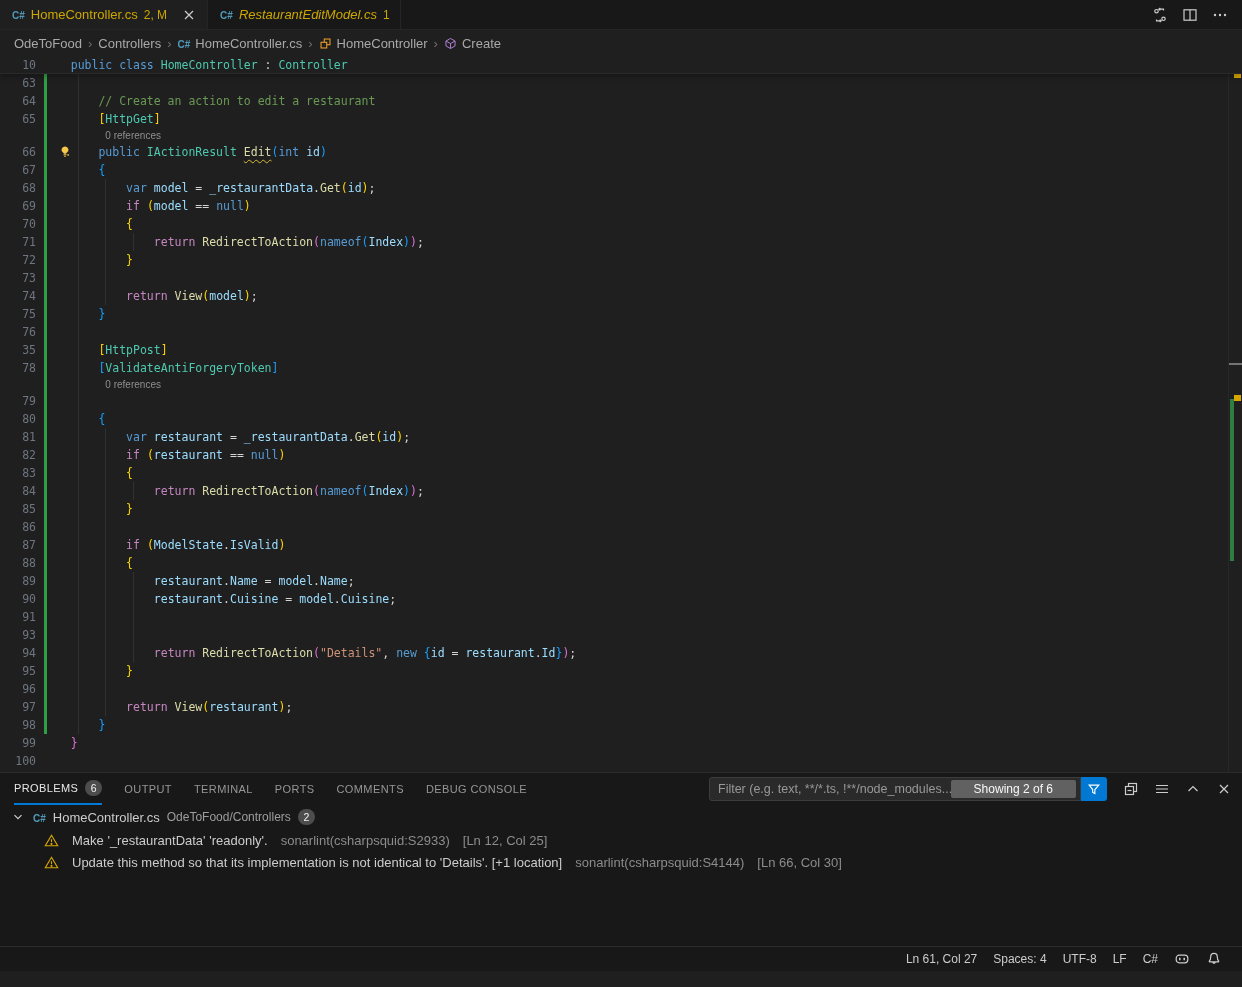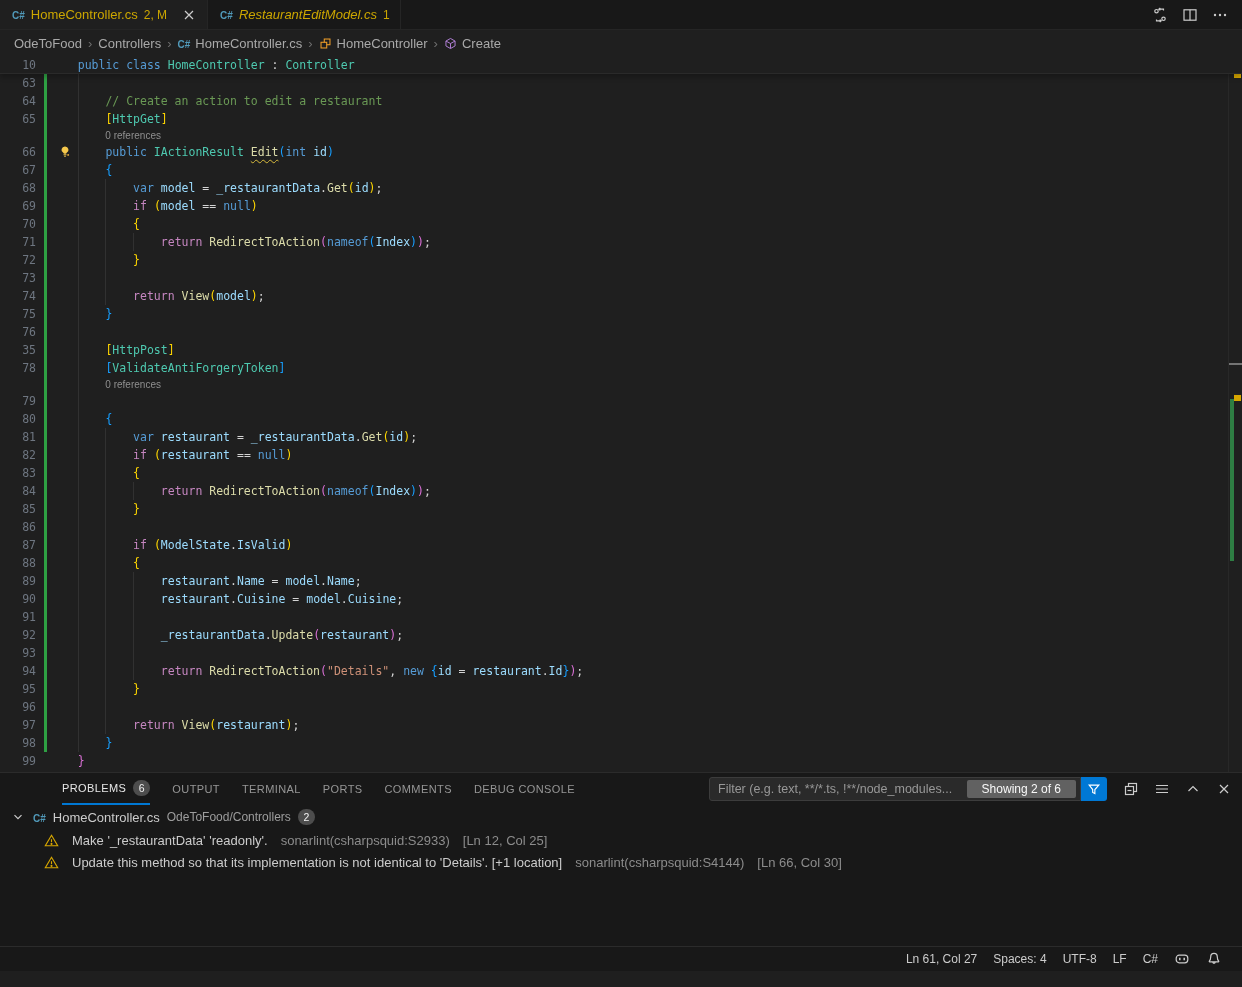--- a/index.html
+++ b/index.html
@@ -31,21 +31,21 @@
   .editor { position:relative; height:716px; background:#1f1f1f; overflow:hidden; }
   .sticky { position:relative; height:18px; border-bottom:1px solid #2a2a2a;
             box-shadow:0 3px 5px rgba(0,0,0,.25); z-index:5; background:#1f1f1f; }
   .coderows { position:relative; }
   .crow { position:relative; height:18px; }
   .crow.cl { height:15px;padding-left:8px; }
   .lnum { position:absolute; left:0; top:0; width:36px; text-align:right;
           font:11.5px/18px "DejaVu Sans Mono", monospace; color:#6e7681; }
   .chbar { position:absolute; left:44px; top:0; bottom:0; width:3px; background:#2ea043; }
   .guide { position:absolute; top:0; bottom:0; width:1px; background:#313131; }
-  .cline { position:absolute; left:50px; top:0; white-space:pre;
+  .cline { position:absolute; left:43px; top:0; white-space:pre;
            font:11.5px/18px "DejaVu Sans Mono", monospace; color:#d4d4d4; }
   .codelens { position:absolute; top:1px; font:10px/13px "Liberation Sans", sans-serif;
               color:#8f8f8f; cursor:pointer; }
   .bulb { position:absolute; left:58px; top:2px; cursor:pointer; }
   .tok-k{color:#569cd6} .tok-c{color:#c586c0} .tok-t{color:#4ec9b0}
   .tok-m{color:#dcdcaa} .tok-v{color:#9cdcfe} .tok-s{color:#ce9178}
   .tok-cm{color:#6a9955} .tok-p{color:#d4d4d4}
   .tok-b1{color:#ffd700} .tok-b2{color:#da70d6} .tok-b3{color:#179fff}
   .sq { text-decoration:underline wavy #d7ba3d 1px; text-underline-offset:3px; }
 
@@ -63,21 +63,21 @@
           display:flex; align-items:center; gap:7px; height:32px; cursor:pointer; }
   .ptab.active { color:#e7e7e7; border-bottom:2px solid #0078d4; }
   .badge { background:#4d4d4d; color:#f2f2f2; font-size:10.5px; border-radius:10px;
            min-width:17px; height:16px; display:inline-flex; align-items:center;
            justify-content:center; padding:0 5px; }
   .filterwrap { margin-left:auto; display:flex; align-items:center; }
   .filterbox { width:372px; height:24px; background:#2a2a2a; border:1px solid #3c3c3c;
                border-radius:3px 0 0 3px; display:flex; align-items:center; padding:0 4px 0 8px; }
   .filterbox .ph { color:#989898; font-size:12.5px; flex:1; white-space:nowrap; overflow:hidden; }
   .showing { background:#616161; color:#f8f8f8; font-size:12px; border-radius:2px;
-             padding:2px 15px; white-space:nowrap; }
+             padding:2px 23px; white-space:nowrap; }
   .funnelbtn { width:26px; height:24px; background:#0078d4; border-radius:0 3px 3px 0;
                display:flex; align-items:center; justify-content:center; color:#ffffff; cursor:pointer; }
   .panel-acts { display:flex; align-items:center; gap:15px; color:#cccccc; margin-left:16px; }
   .panel-acts .ic { display:flex; cursor:pointer; }
 
   .pgroup { height:24px; display:flex; align-items:center; gap:7px; padding-left:10px;
             color:#cccccc; font-size:13px; cursor:pointer; }
   .pgroup .path { color:#9d9d9d; font-size:12px; }
   .pitem { height:22px; display:flex; align-items:center; gap:13px; padding-left:44px;
            font-size:13px; color:#cccccc; cursor:pointer; white-space:nowrap; }
@@ -392,28 +392,20 @@
           <div class="guide" style="left: 105.36px;"></div>
           <div class="guide" style="left: 133.04px;"></div>
           <span class="lnum">91</span>
           <span class="cline"></span>
         </div>
         <div class="crow">
           <div class="chbar"></div>
           <div class="guide" style="left: 77.68px;"></div>
           <div class="guide" style="left: 105.36px;"></div>
           <div class="guide" style="left: 133.04px;"></div>
-          <span class="lnum">92</span>
-          <span class="cline"><span>                </span><span class="tok-v">_restaurantData</span><span class="tok-p">.</span><span class="tok-m">Update</span><span class="tok-b2">(</span><span class="tok-v">restaurant</span><span class="tok-b2">)</span><span class="tok-p">;</span></span>
-        </div>
-        <div class="crow">
-          <div class="chbar"></div>
-          <div class="guide" style="left: 77.68px;"></div>
-          <div class="guide" style="left: 105.36px;"></div>
-          <div class="guide" style="left: 133.04px;"></div>
           <span class="lnum">93</span>
           <span class="cline"></span>
         </div>
         <div class="crow">
           <div class="chbar"></div>
           <div class="guide" style="left: 77.68px;"></div>
           <div class="guide" style="left: 105.36px;"></div>
           <div class="guide" style="left: 133.04px;"></div>
           <span class="lnum">94</span>
           <span class="cline"><span>                </span><span class="tok-c">return </span><span class="tok-m">RedirectToAction</span><span class="tok-b2">(</span><span class="tok-s">"Details"</span><span class="tok-p">, </span><span class="tok-k">new </span><span class="tok-b3">{</span><span class="tok-v">id </span><span class="tok-p">= </span><span class="tok-v">restaurant</span><span class="tok-p">.</span><span class="tok-v">Id</span><span class="tok-b3">}</span><span class="tok-b2">)</span><span class="tok-p">;</span></span>
@@ -457,21 +449,21 @@
     <div class="ruler" id="ruler">
         <div class="warnmark" style="top: 16px;"></div>
         <div class="warnmark" style="top: 339px;"></div>
         <div class="sep" style="top: 307px;"></div>
         <div class="chmark" style="top: 343px; height: 162px;"></div>
       </div>
   </div>
 
   <div class="panel">
     <div class="panel-head">
-      <div id="panelTabs" style="display:flex;align-items:center;margin-left:48px;">
+      <div id="panelTabs" style="display:flex;align-items:center;">
           <div class="ptab active">
             <span>PROBLEMS</span>
             <span class="badge">6</span>
           </div>
           <div class="ptab">
             <span>OUTPUT</span>
           </div>
           <div class="ptab">
             <span>TERMINAL</span>
           </div>

